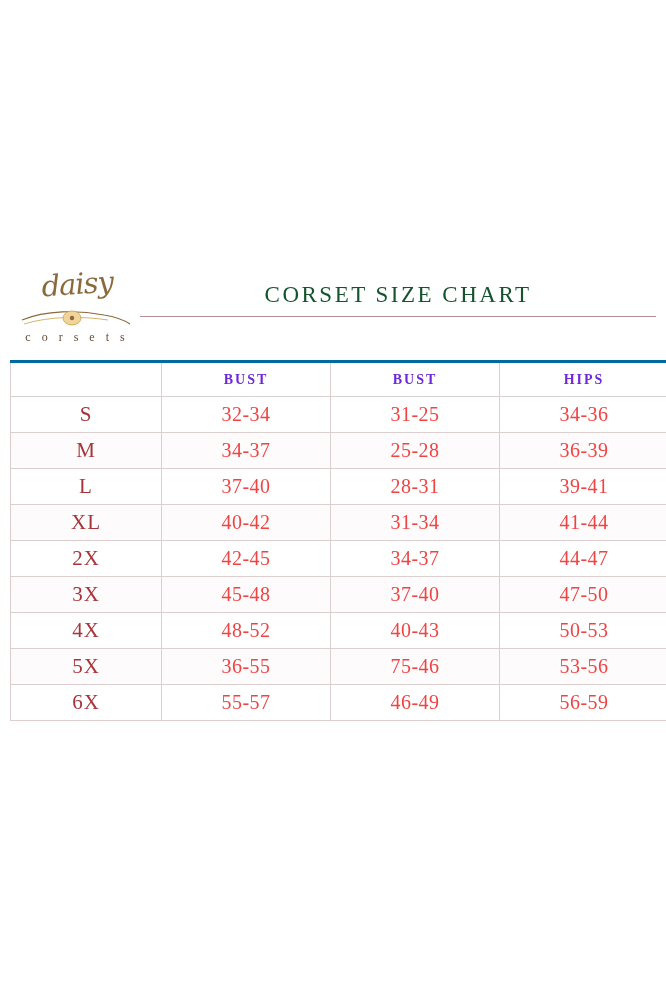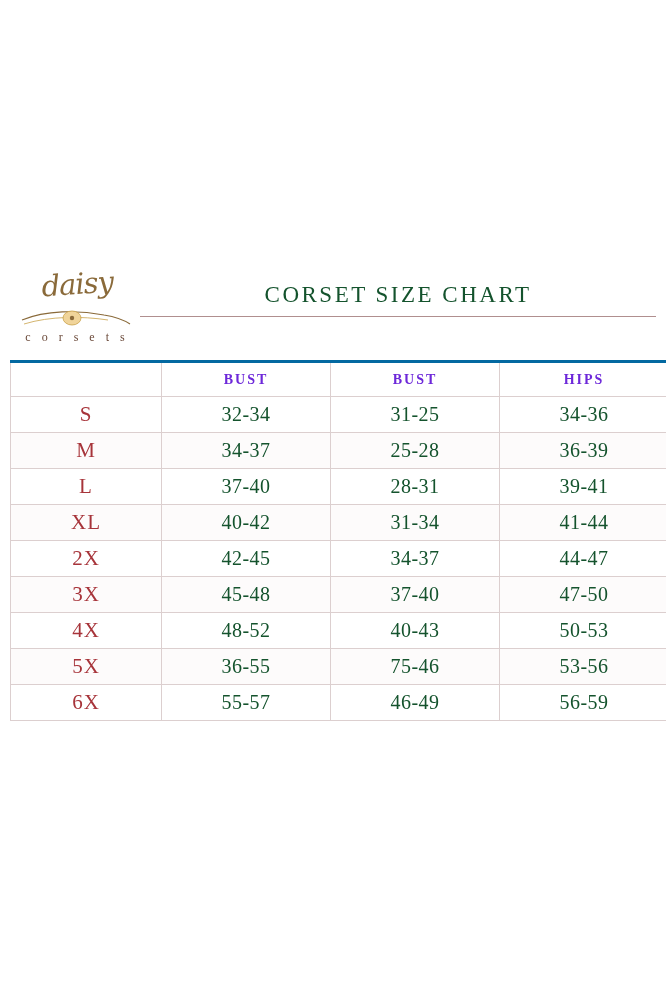--- a/index.html
+++ b/index.html
@@ -125,21 +125,21 @@
   }
   th.col-size { width: 148px; border-left: 1px solid #dccfcf; }
   th.col-m    { width: 166px; }
   td.size-cell {
     font-size: 21px;
     color: #a7343a;
     letter-spacing: 1px;
   }
   td.meas-cell {
     font-size: 20px;
-    color: #14532d;
+    color: #ef4444;
     letter-spacing: 0.5px;
   }
   tbody tr:nth-child(odd) td { background: #ffffff; }
   tbody tr:nth-child(even) td { background: #fdfbfb; }
 </style>
 </head>
 <body>
 
 <div class="sheet">
   <div class="chart-wrap">

